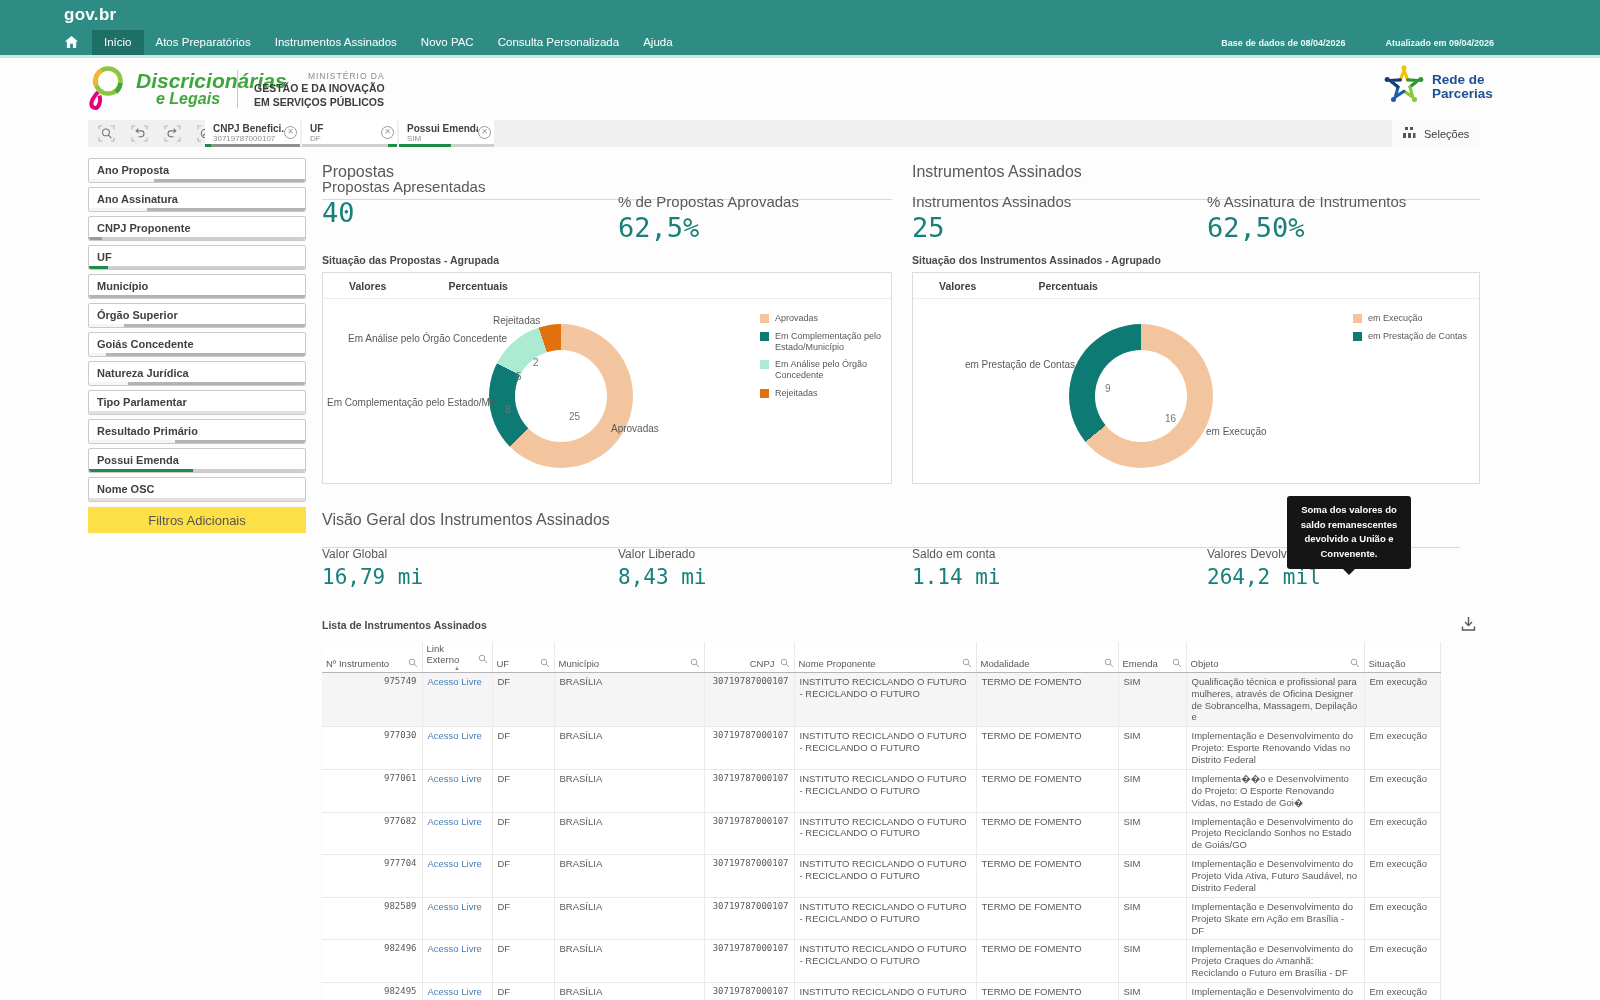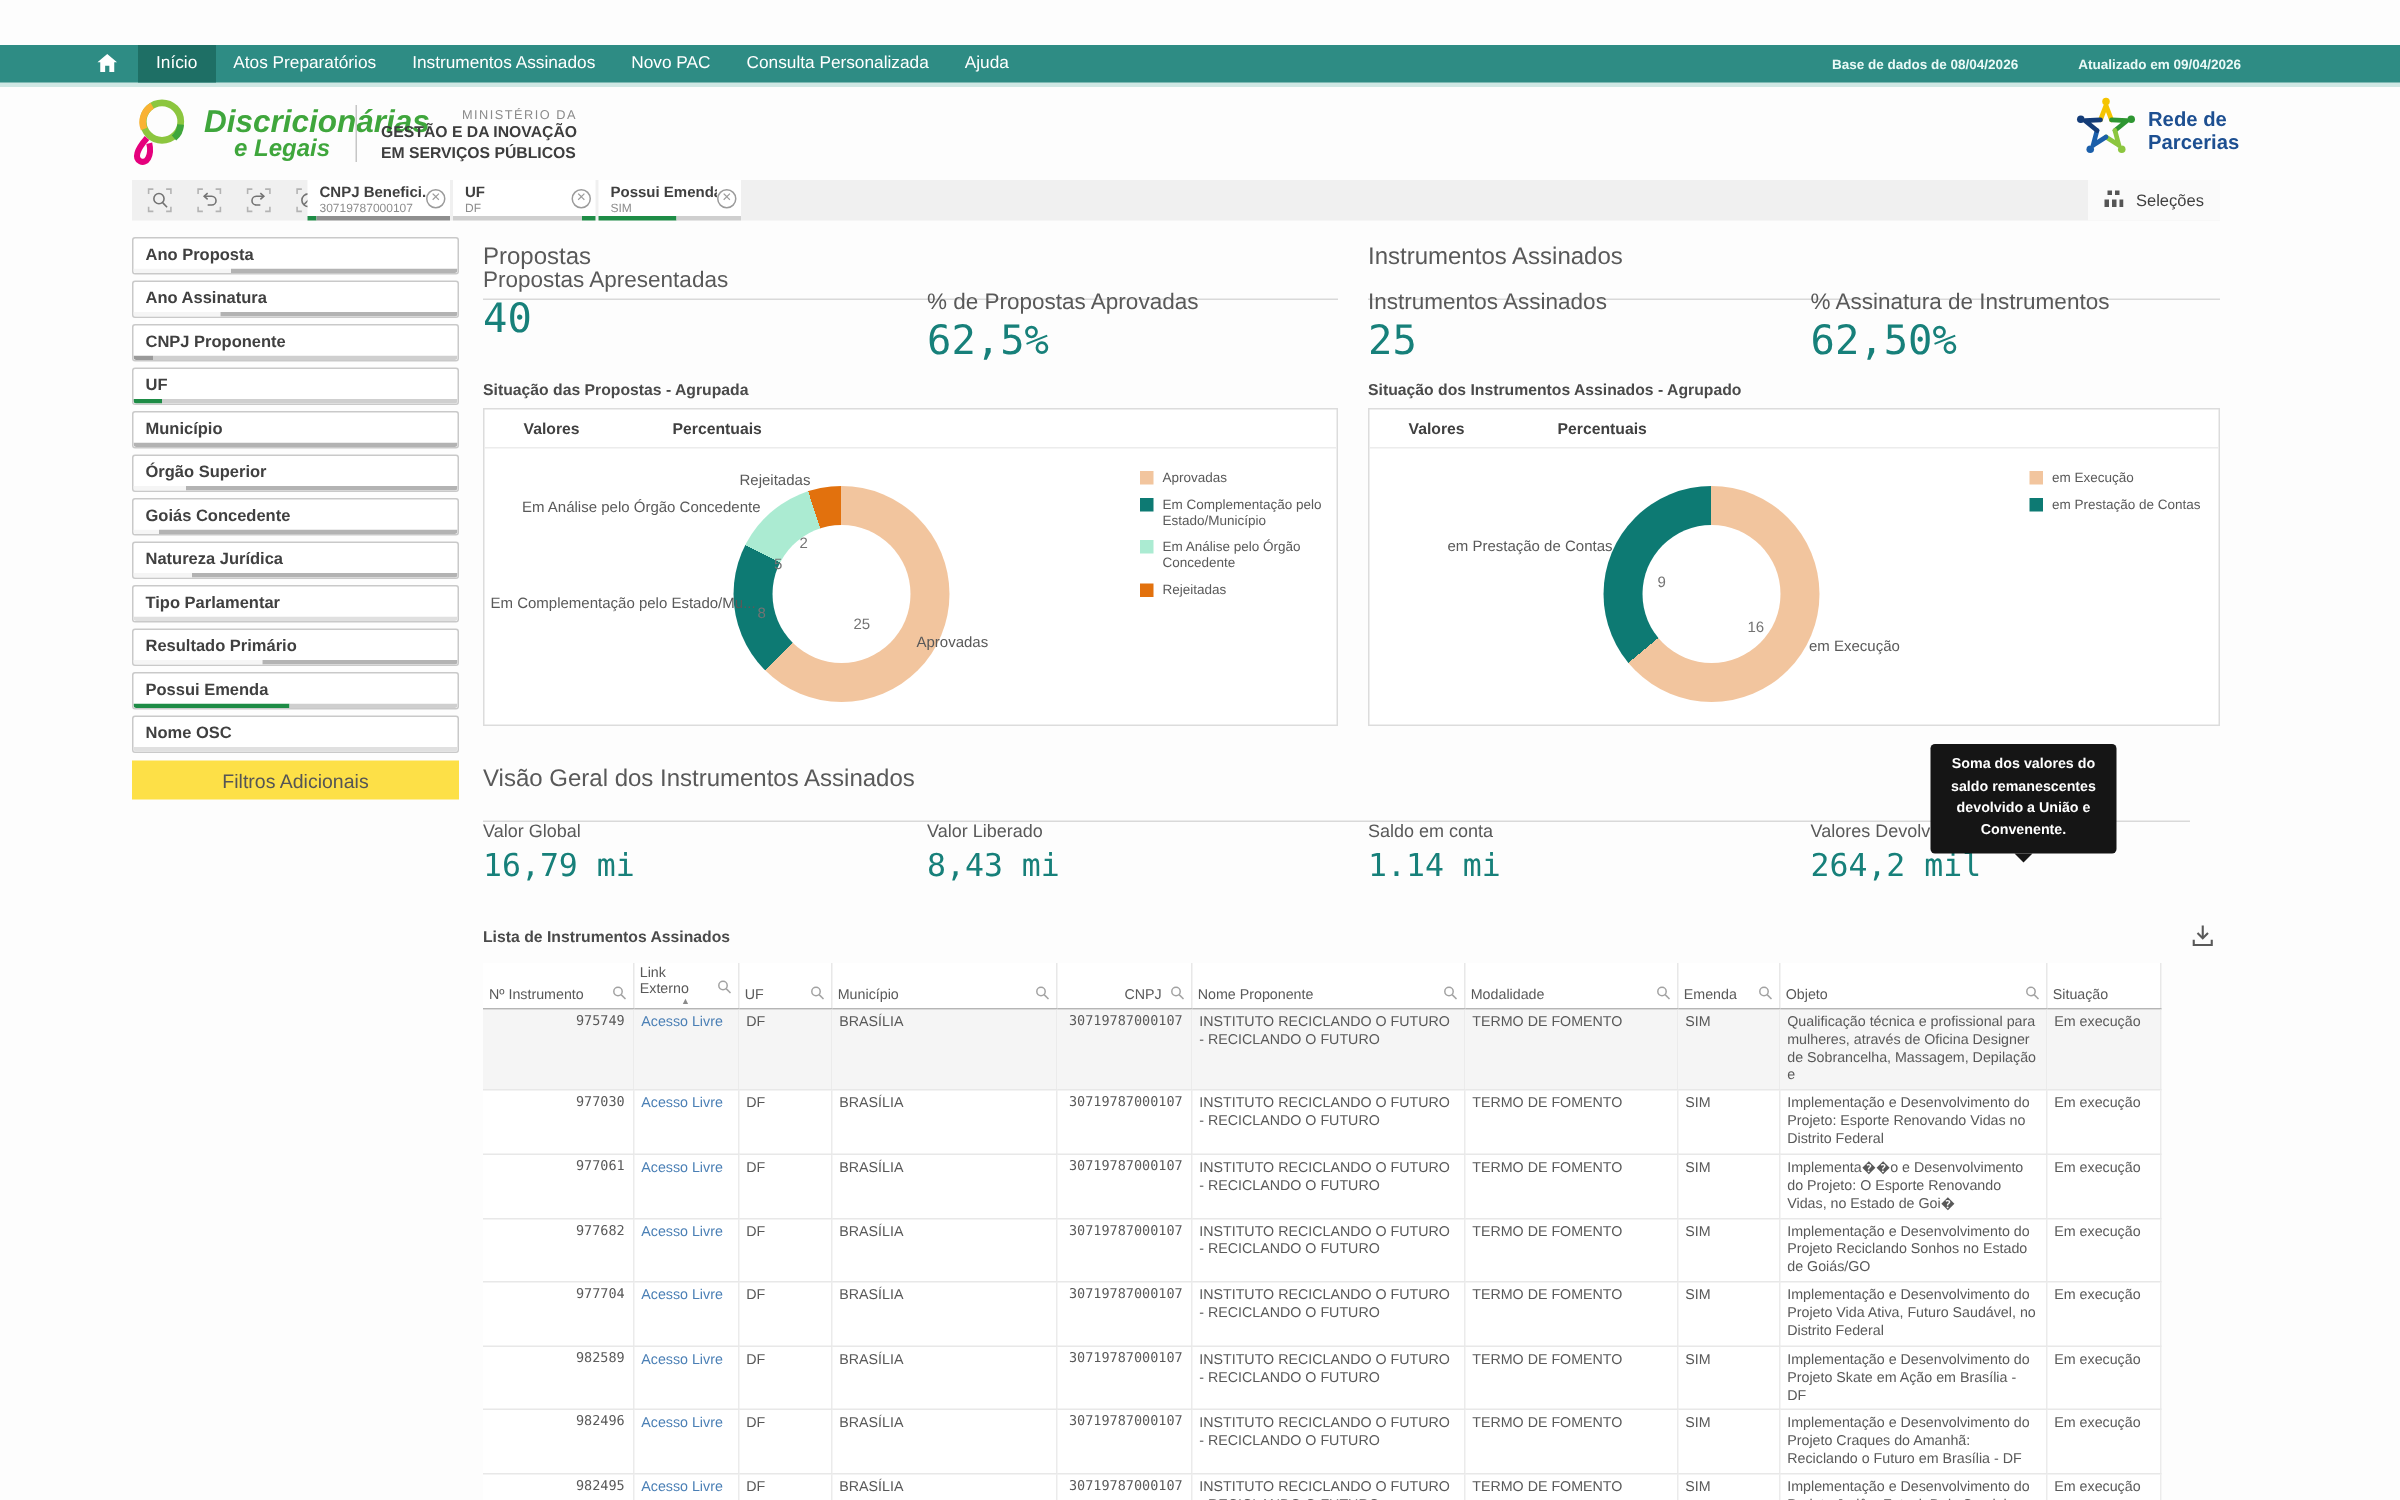--- a/index.html
+++ b/index.html
@@ -81,20 +81,23 @@
   .sortmark{text-align:center;font-size:6px;color:#8a8a8a;line-height:4px;}
   td.num{text-align:right;font-family:"DejaVu Sans Mono",monospace;font-size:9px;}
   td .link{color:#4a7fb5;cursor:pointer;}
   tr.shade{background:#f5f5f5;}
 </style>
 </head>
 <body>
 
 <div class="app">
 
+  <div class="topbar">
+    <span class="brand">gov.br</span>
+  </div>
   <div class="navbar">
     <span class="home">
       <svg width="15" height="14" viewBox="0 0 16 15">
           <path d="M8 1 L15 7 H13 V14 H9.5 V9.5 H6.5 V14 H3 V7 H1 Z" fill="#fff"></path>
         </svg>
     </span>
     <div class="nav-items" id="nav-items">
         <span class="nav-item active">Início</span>
         <span class="nav-item">Atos Preparatórios</span>
         <span class="nav-item">Instrumentos Assinados</span>

